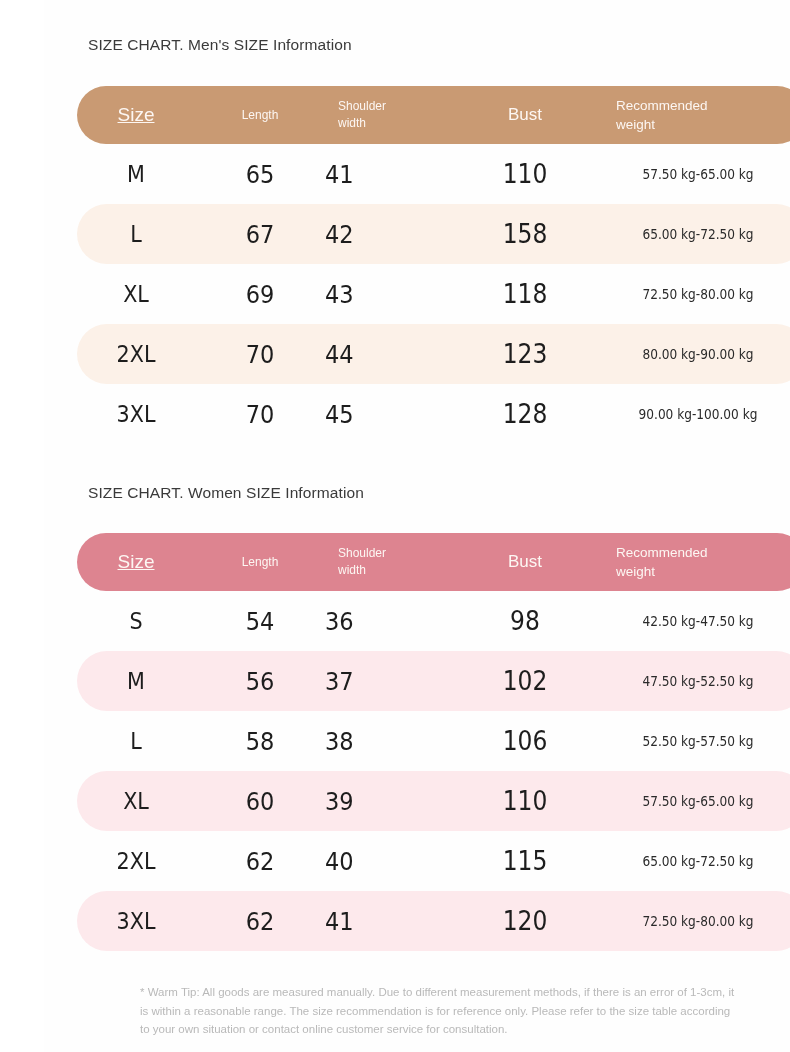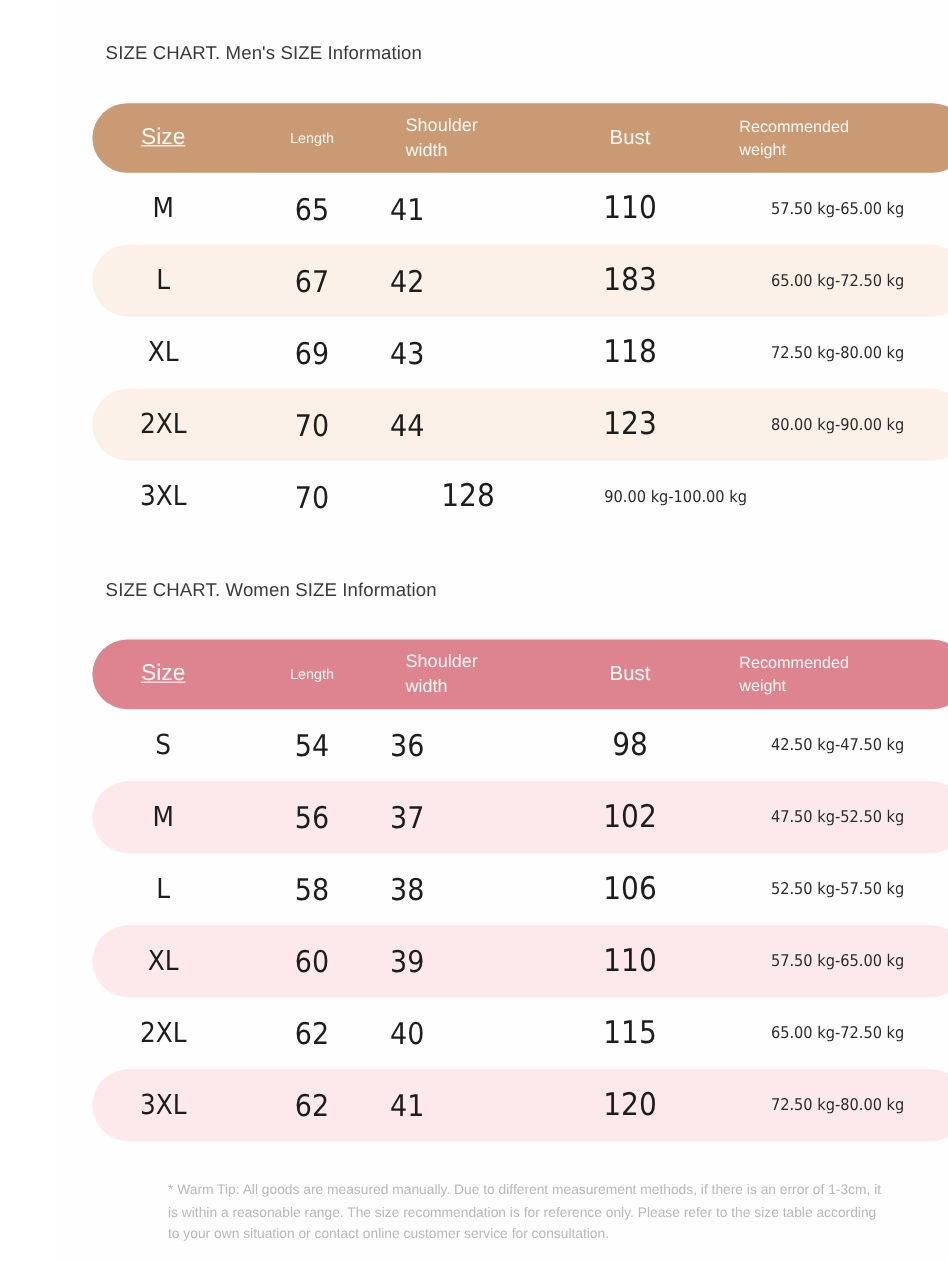--- a/index.html
+++ b/index.html
@@ -57,21 +57,21 @@
   }
   
   .c-size  { width: 118px; text-align: center; }
   .c-len   { width: 130px; text-align: center; }
   .c-sho   { width: 135px; text-align: left; padding-left: 13px;}
   .c-bust  { width: 130px; text-align: center; }
   .c-wt    { width: 216px; text-align: left; padding-left: 26px;}
 
   .th.c-size { font-size: 19px; text-decoration: underline; }
   .th.c-len  { font-size: 12px; }
-  .th.c-sho  { font-size: 15px; line-height: 1.42; }
+  .th.c-sho  { font-size: 12px; line-height: 1.42; }
   .th.c-bust { font-size: 17px; }
   .th.c-wt   { font-size: 13.5px; line-height: 1.42; }
 
   
   .tbody { position: relative; }
 
   .row {
     display: flex;
     align-items: center;
     height: 60px;
@@ -128,40 +128,41 @@
           <div class="td c-size">M</div>
           <div class="td c-len">65</div>
           <div class="td c-sho">41</div>
           <div class="td c-bust">110</div>
           <div class="td c-wt">57.50 kg-65.00 kg</div>
         </div>
         <div class="row stripe-men">
           <div class="td c-size">L</div>
           <div class="td c-len">67</div>
           <div class="td c-sho">42</div>
-          <div class="td c-bust">183</div>
+          <div class="td c-bust">158</div>
           <div class="td c-wt">65.00 kg-72.50 kg</div>
         </div>
         <div class="row">
           <div class="td c-size">XL</div>
           <div class="td c-len">69</div>
           <div class="td c-sho">43</div>
           <div class="td c-bust">118</div>
           <div class="td c-wt">72.50 kg-80.00 kg</div>
         </div>
         <div class="row stripe-men">
           <div class="td c-size">2XL</div>
           <div class="td c-len">70</div>
           <div class="td c-sho">44</div>
           <div class="td c-bust">123</div>
           <div class="td c-wt">80.00 kg-90.00 kg</div>
         </div>
         <div class="row">
           <div class="td c-size">3XL</div>
           <div class="td c-len">70</div>
+          <div class="td c-sho">45</div>
           <div class="td c-bust">128</div>
           <div class="td c-wt">90.00 kg-100.00 kg</div>
         </div>
       </div>
   </div>
 
   <div class="section-title" id="women-title">SIZE CHART. Women SIZE Information</div>
 
   <div class="table" id="women-table">
     <div class="thead women">

